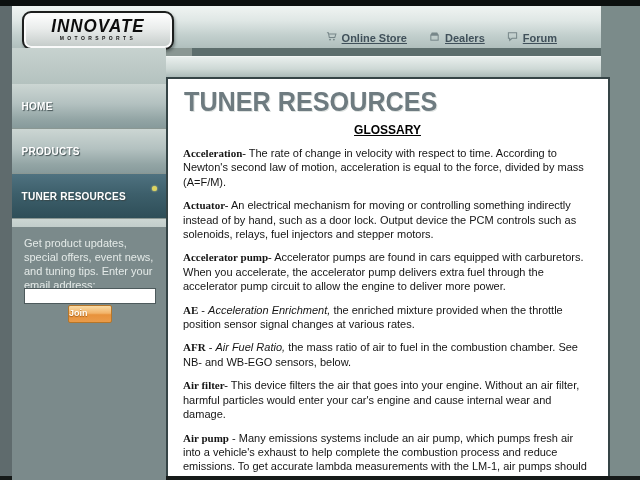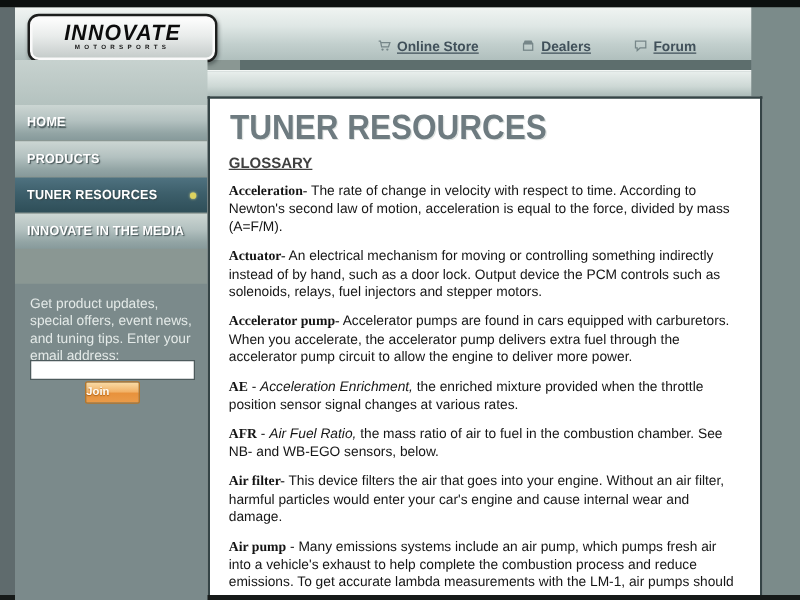--- a/index.html
+++ b/index.html
@@ -19,36 +19,36 @@
   .header{position:absolute;left:12px;top:6px;width:589px;height:42px;
     background:linear-gradient(#f0f4f2 0%, #dfe7e5 35%, #c2cfcd 70%, #b0bfbd 100%);}
   .logo{position:absolute;left:10px;top:5px;width:148px;height:35px;
     border:2px solid #1c1e1d;border-radius:9px;
     background:linear-gradient(#ffffff 0%, #e9eceb 45%, #c2c9c7 100%);
     box-shadow:inset 0 0 0 2px #fafafa, 1px 2px 3px rgba(40,50,50,.45);
     display:flex;flex-direction:column;align-items:center;justify-content:center;}
   .logo-line1{font-size:17px;font-weight:900;font-style:italic;letter-spacing:1px;
     color:#0c0c0c;line-height:16px;transform:scaleY(1.05);}
   .logo-line2{font-size:5px;font-weight:700;letter-spacing:3.4px;color:#141414;line-height:7px;}
-  .topnav{position:absolute;right:44px;top:25px;display:flex;gap:34px;align-items:flex-start;}
+  .topnav{position:absolute;right:44px;top:25px;display:flex;gap:22px;align-items:flex-start;}
   .topnav a{display:flex;align-items:center;gap:5px;
     font-size:11px;font-weight:700;color:#40505a;text-decoration:underline;cursor:pointer;}
   .navicon{width:11px;height:11px;flex:0 0 auto;opacity:.75;}
 
   
   .bandA{position:absolute;left:192px;top:48px;width:409px;height:8px;background:#5d6e6d;}
   .bandB{position:absolute;left:12px;top:56px;width:589px;height:22px;
     border-top:1px solid #f3f7f5;
     background:linear-gradient(#e9efed 0%, #cdd8d5 55%, #a3b3b1 100%);}
   .sidebartop{position:absolute;left:12px;top:48px;width:154px;height:36px;
     background:linear-gradient(#c7d2cf 0%, #b4c2bf 100%);}
 
   
   .sidebar{position:absolute;left:12px;top:84px;width:154px;height:392px;}
-  .navitem{position:relative;height:28px;margin-bottom:1px;cursor:pointer;
+  .navitem{position:relative;height:44px;margin-bottom:1px;cursor:pointer;
     background:linear-gradient(#ccd6d3 0%, #b3c1c0 45%, #93a5a5 80%, #879a9b 100%);
     display:flex;align-items:center;}
   .navitem .lbl{padding-left:10px;font-size:10.5px;font-weight:700;letter-spacing:.2px;
     color:#ffffff;text-shadow:1px 1px 1px rgba(55,70,72,.9);transform:scaleX(.96);transform-origin:left;}
   .navitem.active{background:linear-gradient(#4f7280 0%, #3d5f6b 45%, #2e4e58 100%);}
   .navitem.active .dot{position:absolute;right:9px;top:12px;width:5px;height:5px;border-radius:50%;
     background:#ddd35f;box-shadow:0 0 2px #eee98f;}
 
   .newsletter{position:absolute;left:0;top:143px;width:154px;height:274px;background:#7b8a8b;}
   .newsletter .blurb{margin:9px 10px 0 12px;font-size:11px;line-height:14px;color:#e4eae8;}
@@ -60,22 +60,22 @@
     color:#fffdf6;font-size:9px;font-weight:700;line-height:15px;
     text-shadow:0 1px 1px rgba(150,80,10,.8);}
 
   
   .content{position:absolute;left:166px;top:77px;width:444px;height:399px;
     background:#ffffff;border:2px solid #354446;border-bottom:none;box-sizing:border-box;
     padding:7px 16px 0 15px;overflow:hidden;}
   .pagetitle{font-size:28px;font-weight:700;color:#6e7b80;letter-spacing:0;
     transform:scaleX(.9);transform-origin:left;line-height:30px;margin:1px 0 6px 1px;
     text-shadow:1px 1px 0 #dfe3e1;}
-  .sectionhead{font-size:12px;font-weight:700;color:#404040;text-decoration:underline;
-    margin:4px 0 2px 0;}
+  .sectionhead{font-size:12px;font-weight:700;color:#000000;text-decoration:underline;
+    margin:4px 0 2px 0;text-align:center;}
   .glossary p{font-size:11px;line-height:14.4px;color:#151515;margin:9px 0 0 0;}
   .glossary b{font-weight:700;font-family:Liberation Serif, serif;}
   .glossary i{font-style:italic;}
 </style>
 </head>
 <body>
 
 <div class="topbar"></div>
 <div class="leftstrip"></div>
 <div class="rightcol"></div>

